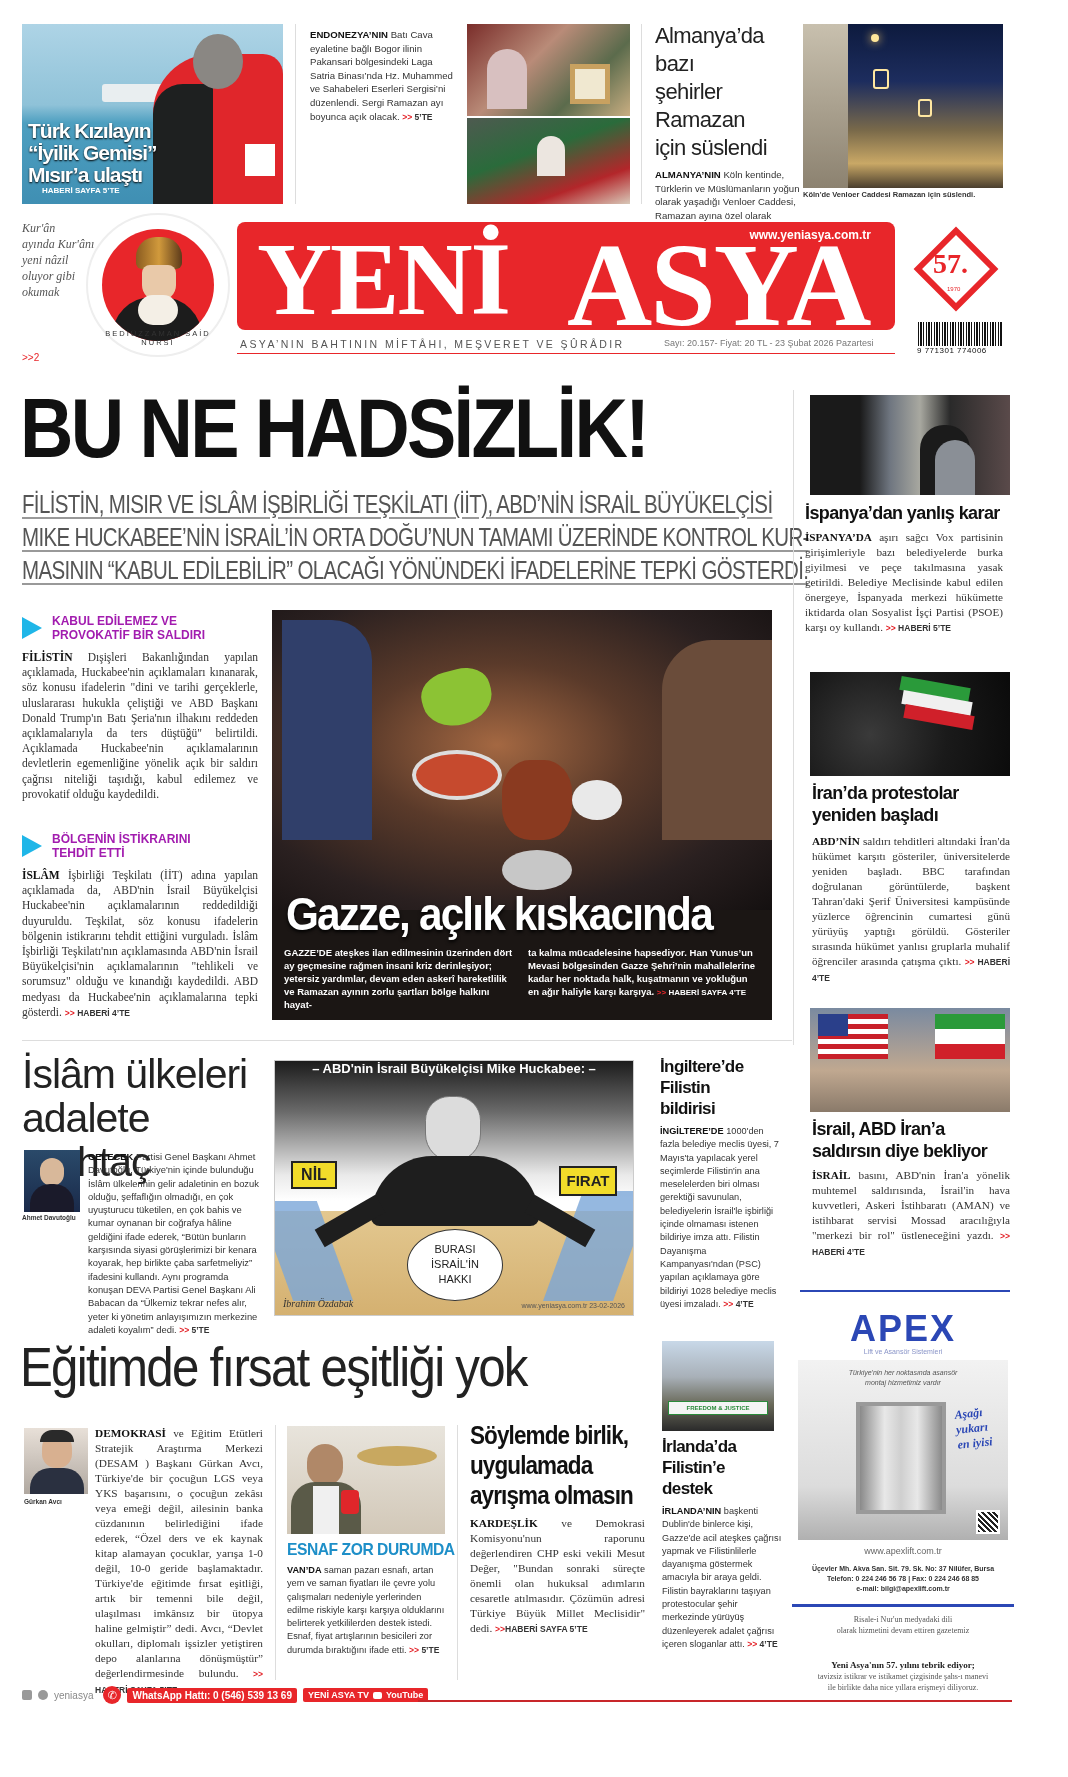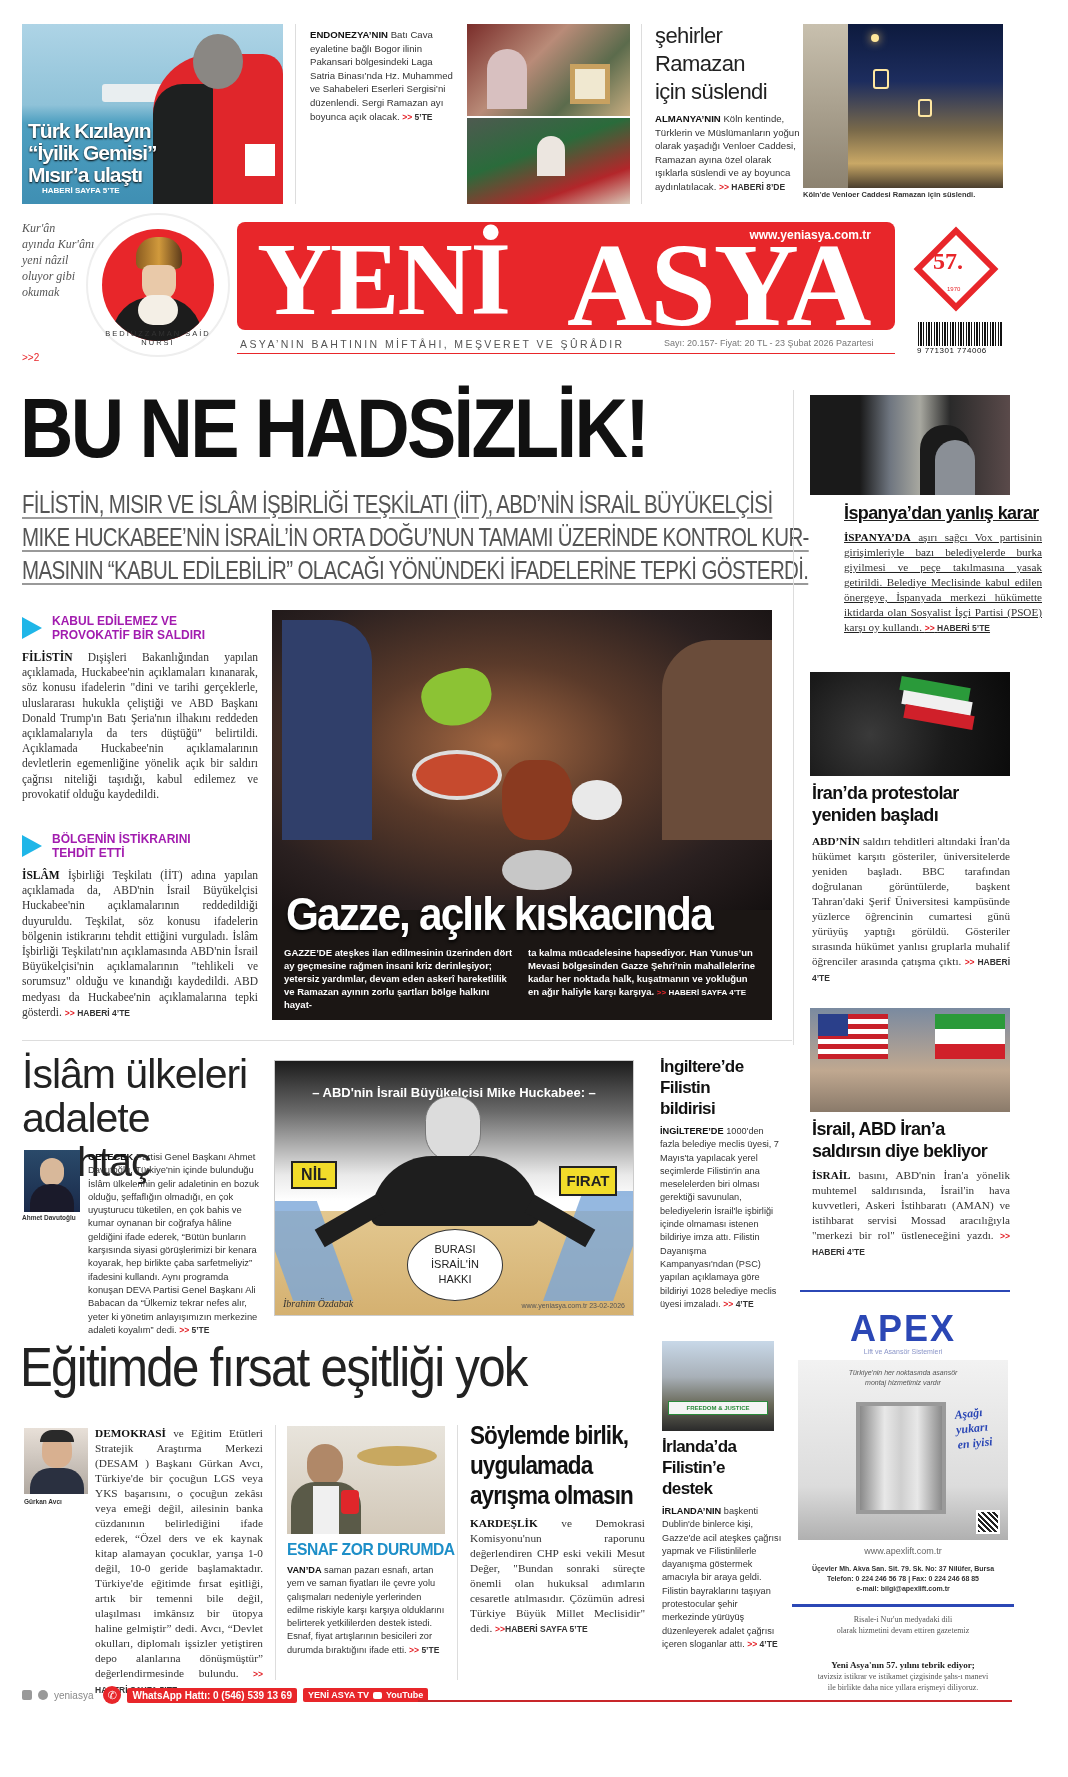--- a/index.html
+++ b/index.html
@@ -62,20 +62,21 @@
   <div class="abs" style="right:20px;top:40px;width:40px;height:40px;border:5px solid #c8a160;background:#f0e8d0;"></div>
 </div>
 <div class="photo" style="left:467px;top:118px;width:163px;height:86px;background:linear-gradient(160deg,#4e5a50,#2a6b3b 40%,#b3262a 75%,#d8c8b8);">
   <div class="abs" style="left:70px;top:18px;width:28px;height:40px;background:#ece6e0;border-radius:14px 14px 0 0;"></div>
 </div>
 
 <div class="vrule" style="left:641px;top:24px;height:180px;"></div>
 
 <div class="abs" style="left:655px;top:22px;width:150px;">
   <div class="top-head">
+    <div>Almanya’da bazı</div>
     <div>şehirler Ramazan</div>
     <div>için süslendi</div>
   </div>
   <div class="body-sans" style="margin-top:6px;font-size:9.6px;line-height:13.6px;">
     <span class="lead">ALMANYA’NIN</span>
     <span>Köln kentinde, Türklerin ve Müslümanların yoğun olarak yaşadığı Venloer Caddesi, Ramazan ayına özel olarak ışıklarla süslendi ve ay boyunca aydınlatılacak.</span>
     <span class="ref"><span class="arr">&gt;&gt;</span> <span>HABERİ 8’DE</span></span>
   </div>
 </div>
 <div class="photo" style="left:803px;top:24px;width:200px;height:164px;background:linear-gradient(180deg,#0d1a3e 0%,#1d2d5e 35%,#7a6a4a 65%,#c9a866 85%,#4a3e2e 100%);">
@@ -109,21 +110,21 @@
   <div class="abs logo-text" style="left:20px;top:5px;">YENİ</div>
   <div class="abs logo-text" style="left:330px;top:5px;font-size:118px;">ASYA</div>
   <div class="abs" style="right:24px;top:6px;color:#fff;font-size:12px;font-weight:bold;">www.yeniasya.com.tr</div>
 </div>
 <div class="abs" style="left:240px;top:338px;font-size:10.5px;letter-spacing:2.4px;color:#555;">ASYA’NIN BAHTININ MİFTÂHI, MEŞVERET VE ŞÛRÂDIR</div>
 <div class="abs" style="left:664px;top:338px;font-size:9px;color:#777;">Sayı: 20.157- Fiyat: 20 TL - 23 Şubat 2026 Pazartesi</div>
 <div class="hrule" style="left:237px;top:353px;width:658px;background:#e8262a;"></div>
 
 <div class="abs" style="left:913px;top:226px;width:86px;height:86px;">
   <div class="abs" style="left:13px;top:13px;width:60px;height:60px;transform:rotate(45deg);border:6px solid #e8262a;background:#fff;"></div>
-  <div class="abs serif" style="left:20px;top:22px;font-size:24px;color:#e8262a;font-weight:bold;">57.</div>
+  <div class="abs serif" style="left:20px;top:22px;font-size:28px;color:#e8262a;font-weight:bold;">57.</div>
   <div class="abs" style="left:34px;top:60px;font-size:6px;color:#e8262a;">1970</div>
 </div>
 <div class="abs" style="left:918px;top:322px;width:84px;height:24px;background:repeating-linear-gradient(90deg,#111 0 1px,#fff 1px 2px,#111 2px 4px,#fff 4px 5px,#111 5px 6px,#fff 6px 8px);"></div>
 <div class="abs" style="left:917px;top:346px;font-size:8px;letter-spacing:0.5px;color:#111;">9 771301 774006</div>
 
 <div class="abs" style="left:20px;top:378px;font-weight:bold;font-size:84px;line-height:100px;letter-spacing:-3px;color:#111;transform:scaleX(0.88);transform-origin:left;white-space:nowrap;">BU NE HADSİZLİK!</div>
 
 <div class="abs" style="left:22px;top:490px;width:760px;">
   <div class="sub-head" style="transform:scaleX(0.82);transform-origin:left;white-space:nowrap;">FİLİSTİN, MISIR VE İSLÂM İŞBİRLİĞİ TEŞKİLATI (İİT), ABD’NİN İSRAİL BÜYÜKELÇİSİ</div>
   <div class="sub-head" style="transform:scaleX(0.82);transform-origin:left;white-space:nowrap;margin-top:5px;">MIKE HUCKABEE’NİN İSRAİL’İN ORTA DOĞU’NUN TAMAMI ÜZERİNDE KONTROL KUR-</div>
@@ -178,21 +179,21 @@
   <div class="abs" style="left:256px;top:336px;width:232px;color:#fff;font-size:9.5px;line-height:13px;font-weight:bold;">
     <span>ta kalma mücadelesine hapsediyor. Han Yunus’un Mevasi bölgesinden Gazze Şehri’nin mahallelerine kadar her noktada halk, kuşatmanın ve yokluğun en ağır haliyle karşı karşıya.</span>
     <span style="font-size:8px;"><span style="color:#e8262a;">&gt;&gt;</span> <span>HABERİ SAYFA 4’TE</span></span>
   </div>
 </div>
 
 <div class="photo" style="left:810px;top:395px;width:200px;height:100px;background:linear-gradient(90deg,#1a1a1a 0%,#1a1a1a 25%,#6f7680 40%,#a8a8a0 55%,#2a2a2a 70%,#5a4a4a 100%);">
   <div class="abs" style="left:110px;top:30px;width:50px;height:70px;background:#1b1b1b;border-radius:24px 24px 0 0;"></div>
   <div class="abs" style="left:125px;top:45px;width:40px;height:55px;background:#8a8f96;border-radius:20px 20px 0 0;"></div>
 </div>
-<div class="abs" style="left:844px;top:502px;width:198px;text-decoration:underline;">
+<div class="abs" style="left:805px;top:502px;width:198px;">
   <div class="side-title">İspanya’dan yanlış karar</div>
   <div class="body-serif" style="margin-top:6px;font-size:11.2px;line-height:15px;">
     <span class="lead">İSPANYA’DA</span>
     <span>aşırı sağcı Vox partisinin girişimleriyle bazı belediyelerde burka giyilmesi ve peçe takılmasına yasak getirildi. Belediye Meclisinde kabul edilen önergeye, İspanyada merkezi hükümette iktidarda olan Sosyalist İşçi Partisi (PSOE) karşı oy kullandı.</span>
     <span class="ref"><span class="arr">&gt;&gt;</span> <span>HABERİ 5’TE</span></span>
   </div>
 </div>
 
 <div class="photo" style="left:810px;top:672px;width:200px;height:104px;background:radial-gradient(circle at 30% 60%,#3a3a3a 0%,#1a1a1a 50%,#0a0a0a 100%);">
   <div class="abs" style="left:90px;top:10px;width:70px;height:14px;background:#2a9a3a;transform:rotate(10deg);"></div>
@@ -237,21 +238,21 @@
   <div class="abs" style="left:6px;top:34px;width:44px;height:30px;background:#1a1a2a;border-radius:20px 20px 0 0;"></div>
 </div>
 <div class="abs" style="left:22px;top:1214px;font-size:6.5px;font-weight:bold;color:#333;">Ahmet Davutoğlu</div>
 <div class="abs body-sans" style="left:88px;top:1150px;width:175px;font-size:9.4px;line-height:13.3px;">
   <span class="lead">GELECEK</span>
   <span>Partisi Genel Başkanı Ahmet Davutoğlu, Türkiye'nin içinde bulunduğu İslâm ülkelerinin gelir adaletinin en bozuk olduğu, şeffaflığın olmadığı, en çok uyuşturucu tüketilen, en çok bahis ve kumar oynanan bir coğrafya hâline geldiğini ifade ederek, “Bütün bunların karşısında siyasi görüşlerimizi bir kenara koyarak, hep birlikte çaba sarfetmeliyiz” ifadesini kullandı. Aynı programda konuşan DEVA Partisi Genel Başkanı Ali Babacan da “Ülkemiz tekrar nefes alır, yeter ki yönetim anlayışımızın merkezine adaleti koyalım” dedi.</span>
   <span class="ref"><span class="arr">&gt;&gt;</span> <span>5’TE</span></span>
 </div>
 
 <div class="photo" style="left:274px;top:1060px;width:360px;height:256px;background:linear-gradient(180deg,#1c1c1c 0%,#6a6a6a 20%,#eaeaea 45%,#ffffff 55%);border:1px solid #ccc;">
-  <div class="abs" style="left:0;top:24px;width:100%;text-align:center;color:#fff;font-weight:bold;font-size:13px;">– ABD'nin İsrail Büyükelçisi Mike Huckabee: –</div>
+  <div class="abs" style="left:0;top:0;width:100%;text-align:center;color:#fff;font-weight:bold;font-size:13px;">– ABD'nin İsrail Büyükelçisi Mike Huckabee: –</div>
   <div class="abs" style="left:0;top:150px;width:100%;height:106px;background:linear-gradient(180deg,#e3c890,#d4b070);"></div>
   <div class="abs" style="left:0;top:140px;width:60px;height:100px;background:#7aa6d8;transform:skewX(20deg);opacity:0.8;"></div>
   <div class="abs" style="right:0;top:130px;width:70px;height:110px;background:#7aa6d8;transform:skewX(-20deg);opacity:0.8;"></div>
   <div class="abs" style="left:150px;top:35px;width:56px;height:66px;background:#dcdcdc;border-radius:26px 26px 30px 30px;border:1px solid #777;"></div>
   <div class="abs" style="left:96px;top:95px;width:168px;height:70px;background:#1e1e1e;border-radius:70px 70px 10px 10px;"></div>
   <div class="abs" style="left:40px;top:150px;width:70px;height:20px;background:#1e1e1e;transform:rotate(-30deg);"></div>
   <div class="abs" style="left:250px;top:150px;width:70px;height:20px;background:#1e1e1e;transform:rotate(30deg);"></div>
   <div class="abs" style="left:16px;top:100px;width:46px;height:28px;background:#f2dc2a;border:2px solid #222;text-align:center;font-weight:bold;font-size:16px;line-height:24px;">NİL</div>
   <div class="abs" style="right:16px;top:105px;width:58px;height:30px;background:#f2dc2a;border:2px solid #222;text-align:center;font-weight:bold;font-size:15px;line-height:26px;">FIRAT</div>
   <div class="abs" style="left:132px;top:168px;width:96px;height:72px;background:#fff;border:1px solid #333;border-radius:50%;text-align:center;font-size:11px;line-height:15px;padding-top:12px;">

